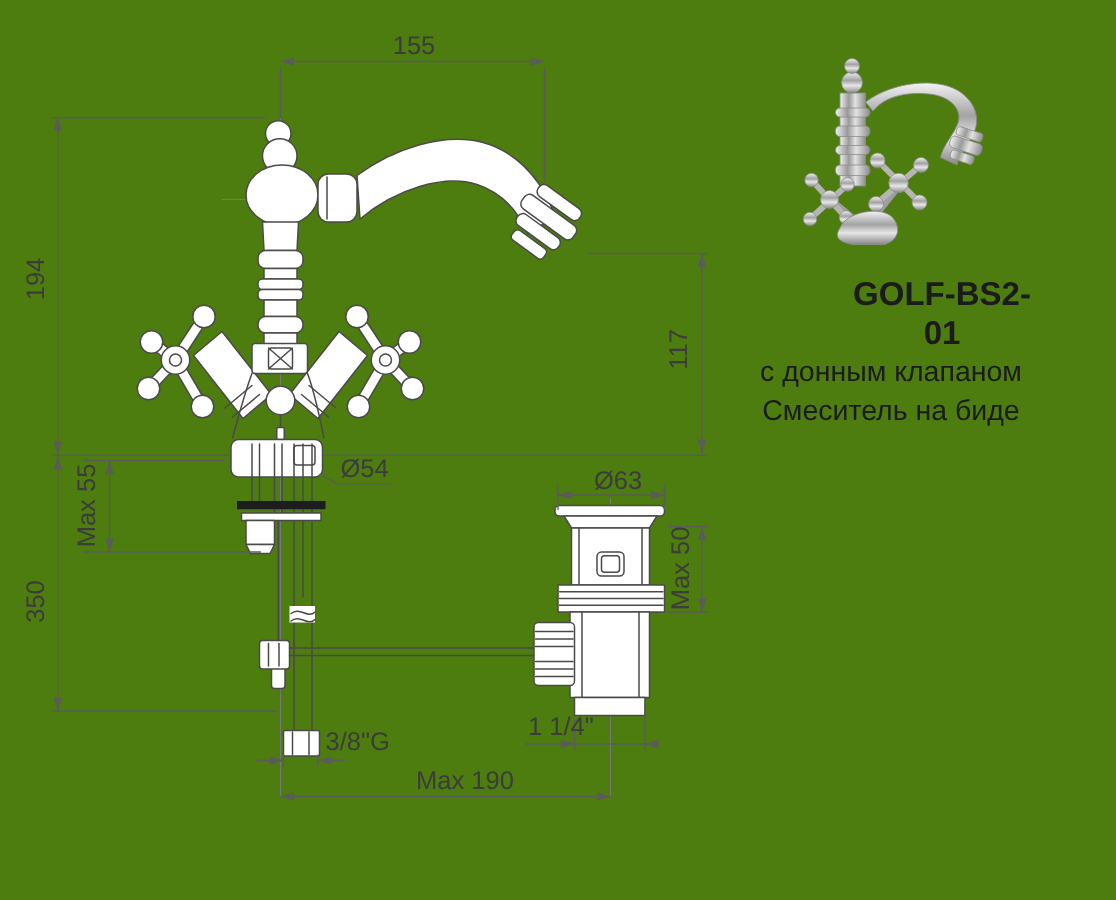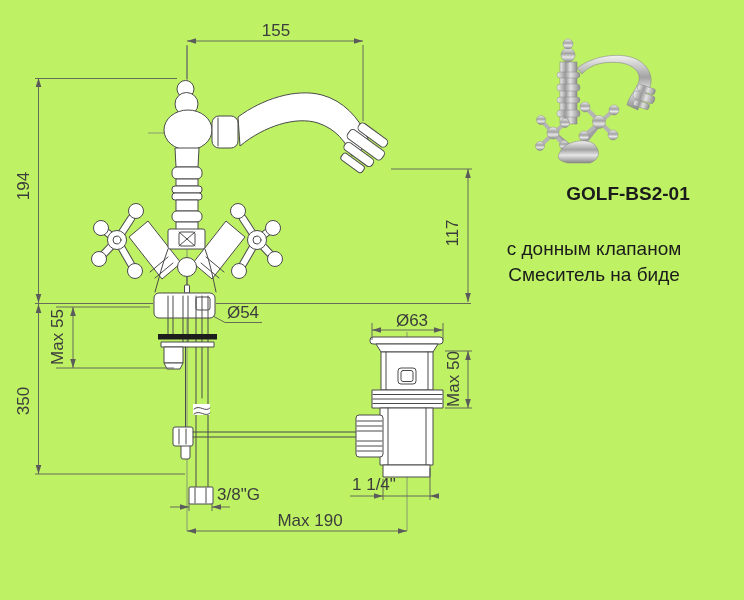--- a/index.html
+++ b/index.html
@@ -1,26 +1,26 @@
 <!DOCTYPE html>
 <html><head>
 <meta charset="utf-8">
 <style>
   html,body{margin:0;padding:0;background:#fff;}
-  .page{position:relative;width:744px;height:600px;background:#bef264;overflow:hidden;
+  .page{position:relative;width:744px;height:600px;background:#4d7c0f;overflow:hidden;
         font-family:"Liberation Sans",sans-serif;}
   svg{position:absolute;left:0;top:0;}
   .ln{stroke:#4a4a4a;stroke-width:1;fill:none;stroke-linejoin:round;stroke-linecap:round;}
   .fw{stroke:#4a4a4a;stroke-width:1;fill:#ffffff;stroke-linejoin:round;}
   .dim{stroke:#5b5b5b;stroke-width:0.9;fill:none;}
   .ar{fill:#5b5b5b;stroke:none;}
   .cl{stroke:#777;stroke-width:0.7;fill:none;}
   text.d{font-family:"Liberation Sans",sans-serif;font-size:17px;fill:#3c3c3c;}
   .pcode{position:absolute;left:558px;top:183px;width:140px;text-align:center;
-         font-size:19px;font-weight:bold;color:#1b1b1b;}
+         font-size:22px;font-weight:bold;color:#1b1b1b;}
   .pdesc{position:absolute;left:478px;top:236px;width:232px;text-align:center;
          font-size:19px;line-height:26px;color:#1b1b1b;}
 </style>
 </head>
 <body>
 
 <div class="page">
 
 <svg width="744" height="600" viewBox="0 0 744 600">
   <defs>

